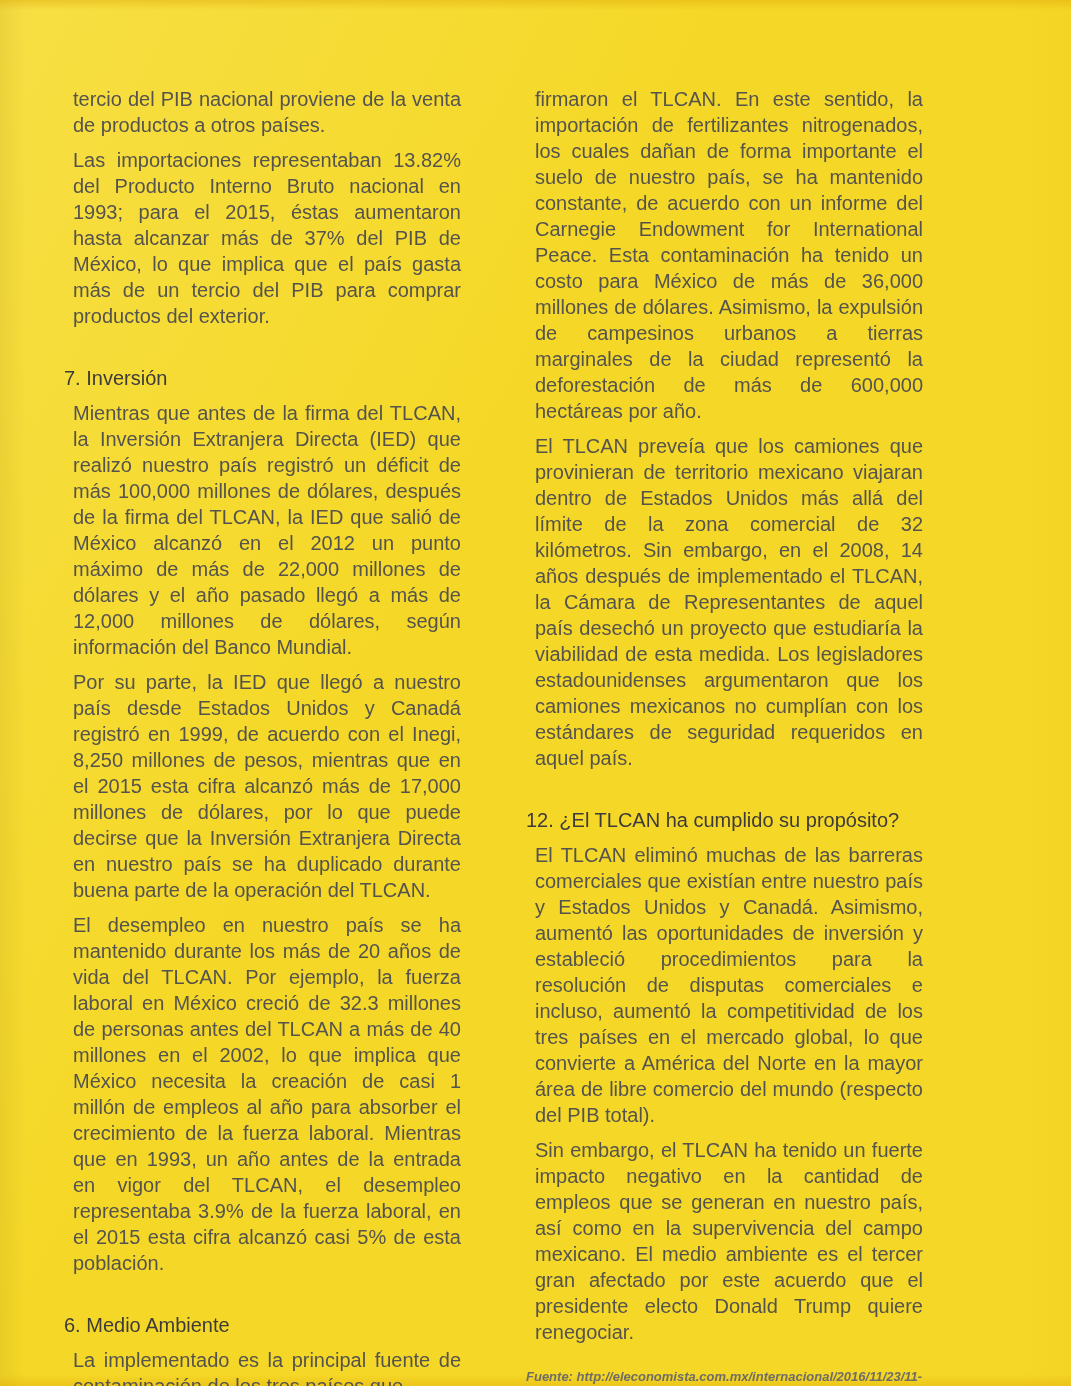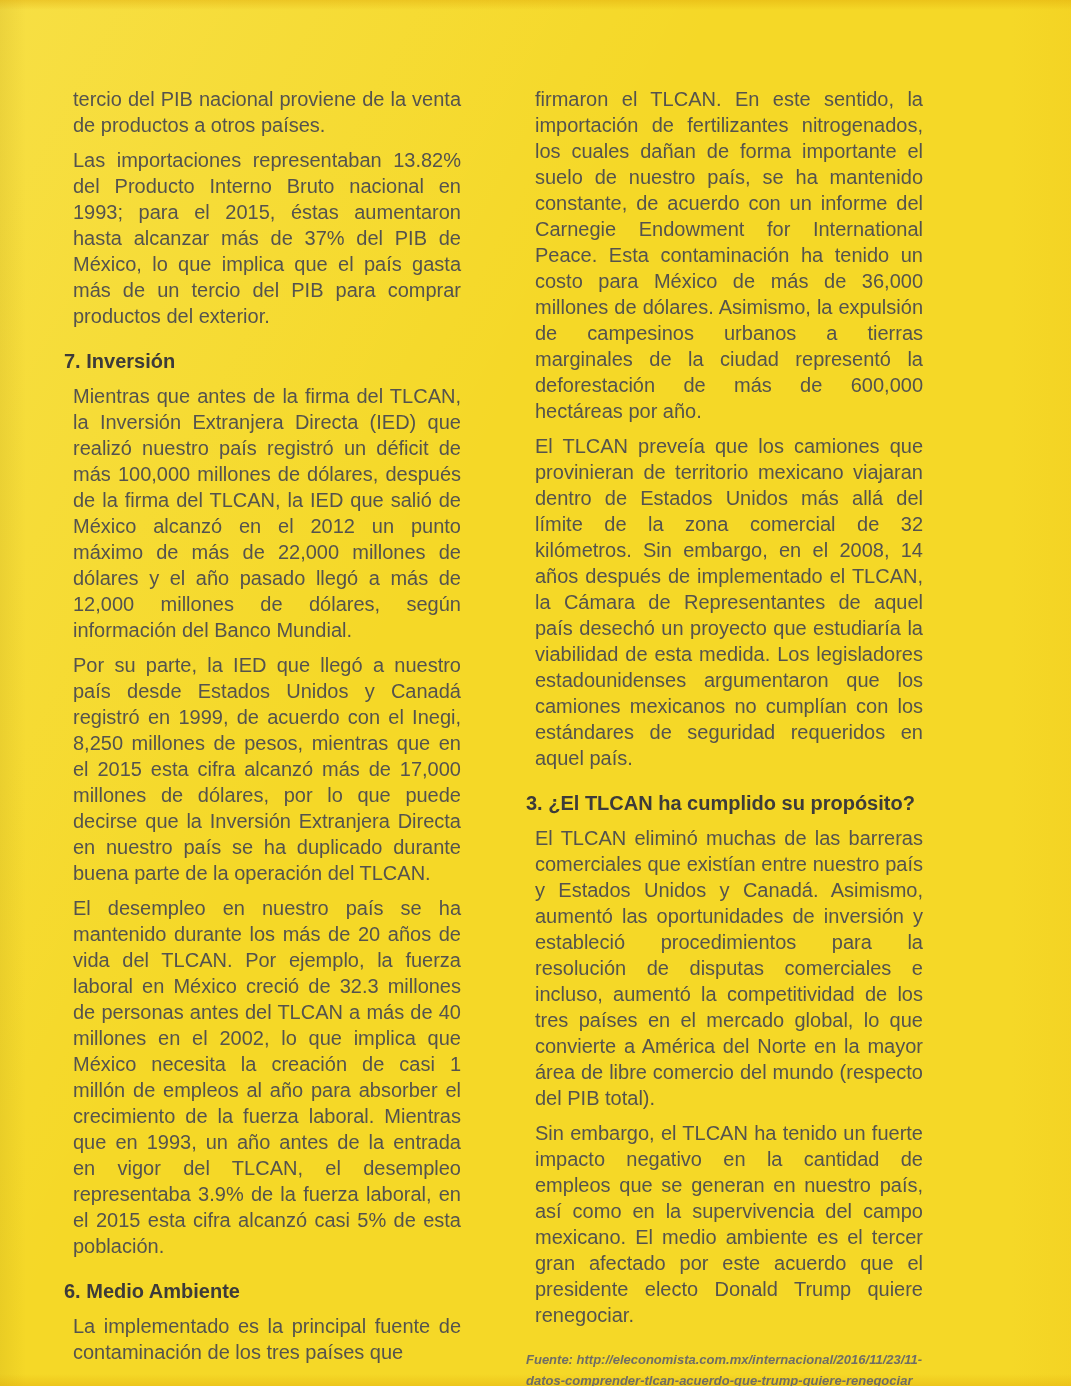--- a/index.html
+++ b/index.html
@@ -29,24 +29,24 @@
     font-size: 20px;
     line-height: 26px;
     text-align: justify;
   }
   .col-left  { left: 64px; }
   .col-right { left: 526px; }
   .para {
     margin: 9px;
   }
   .heading {
-    margin: 19px 0 0 0;
+    margin: 36px 0 0 0;
     font-size: 20px;
     line-height: 26px;
-    font-weight: bold;
+    font-weight: normal;
     color: #3d3b3a;
     text-align: left;
   }
   .source {
     margin: 21px 0 0 0;
     font-size: 13px;
     line-height: 21px;
     font-style: italic;
     font-weight: bold;
     color: #6f6d65;
@@ -66,19 +66,19 @@
     <p class="para">Mientras que antes de la firma del TLCAN, la Inversión Extranjera Directa (IED) que realizó nuestro país registró un déficit de más 100,000 millones de dólares, después de la firma del TLCAN, la IED que salió de México alcanzó en el 2012 un punto máximo de más de 22,000 millones de dólares y el año pasado llegó a más de 12,000 millones de dólares, según información del Banco Mundial.</p>
     <p class="para">Por su parte, la IED que llegó a nuestro país desde Estados Unidos y Canadá registró en 1999, de acuerdo con el Inegi, 8,250 millones de pesos, mientras que en el 2015 esta cifra alcanzó más de 17,000 millones de dólares, por lo que puede decirse que la Inversión Extranjera Directa en nuestro país se ha duplicado durante buena parte de la operación del TLCAN.</p>
     <p class="para">El desempleo en nuestro país se ha mantenido durante los más de 20 años de vida del TLCAN. Por ejemplo, la fuerza laboral en México creció de 32.3 millones de personas antes del TLCAN a más de 40 millones en el 2002, lo que implica que México necesita la creación de casi 1 millón de empleos al año para absorber el crecimiento de la fuerza laboral. Mientras que en 1993, un año antes de la entrada en vigor del TLCAN, el desempleo representaba 3.9% de la fuerza laboral, en el 2015 esta cifra alcanzó casi 5% de esta población.</p>
     <h3 class="heading">6. Medio Ambiente</h3>
     <p class="para">La implementado es la principal fuente de contaminación de los tres países que</p>
   </div>
 
   <div class="col col-right">
     <p class="para">firmaron el TLCAN. En este sentido, la importación de fertilizantes nitrogenados, los cuales dañan de forma importante el suelo de nuestro país, se ha mantenido constante, de acuerdo con un informe del Carnegie Endowment for International Peace. Esta contaminación ha tenido un costo para México de más de 36,000 millones de dólares. Asimismo, la expulsión de campesinos urbanos a tierras marginales de la ciudad representó la deforestación de más de 600,000 hectáreas por año.</p>
     <p class="para">El TLCAN preveía que los camiones que provinieran de territorio mexicano viajaran dentro de Estados Unidos más allá del límite de la zona comercial de 32 kilómetros. Sin embargo, en el 2008, 14 años después de implementado el TLCAN, la Cámara de Representantes de aquel país desechó un proyecto que estudiaría la viabilidad de esta medida. Los legisladores estadounidenses argumentaron que los camiones mexicanos no cumplían con los estándares de seguridad requeridos en aquel país.</p>
-    <h3 class="heading">3. ¿El TLCAN ha cumplido su propósito?</h3>
+    <h3 class="heading">12. ¿El TLCAN ha cumplido su propósito?</h3>
     <p class="para">El TLCAN eliminó muchas de las barreras comerciales que existían entre nuestro país y Estados Unidos y Canadá. Asimismo, aumentó las oportunidades de inversión y estableció procedimientos para la resolución de disputas comerciales e incluso, aumentó la competitividad de los tres países en el mercado global, lo que convierte a América del Norte en la mayor área de libre comercio del mundo (respecto del PIB total).</p>
     <p class="para">Sin embargo, el TLCAN ha tenido un fuerte impacto negativo en la cantidad de empleos que se generan en nuestro país, así como en la supervivencia del campo mexicano. El medio ambiente es el tercer gran afectado por este acuerdo que el presidente electo Donald Trump quiere renegociar.</p>
     <p class="source">Fuente: http://eleconomista.com.mx/internacional/2016/11/23/11-datos-comprender-tlcan-acuerdo-que-trump-quiere-renegociar</p>
   </div>
 
 </div>
 
 </body></html>

